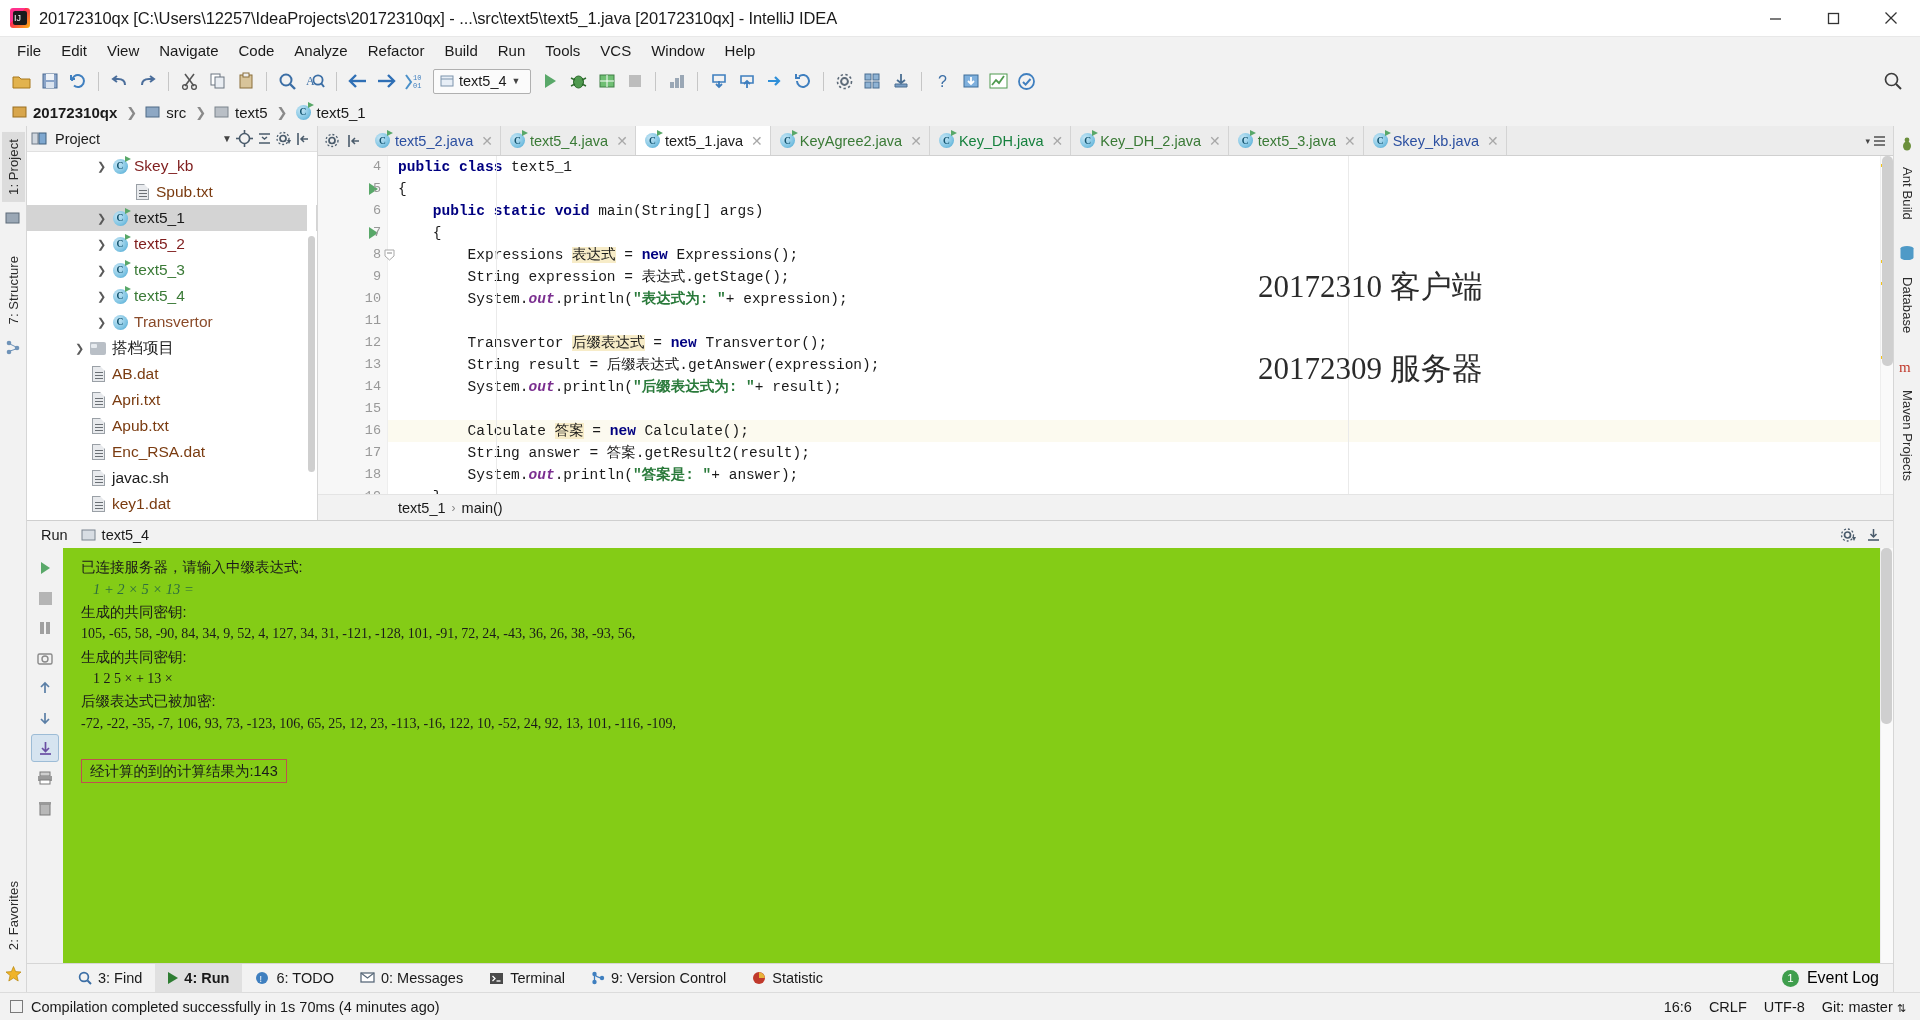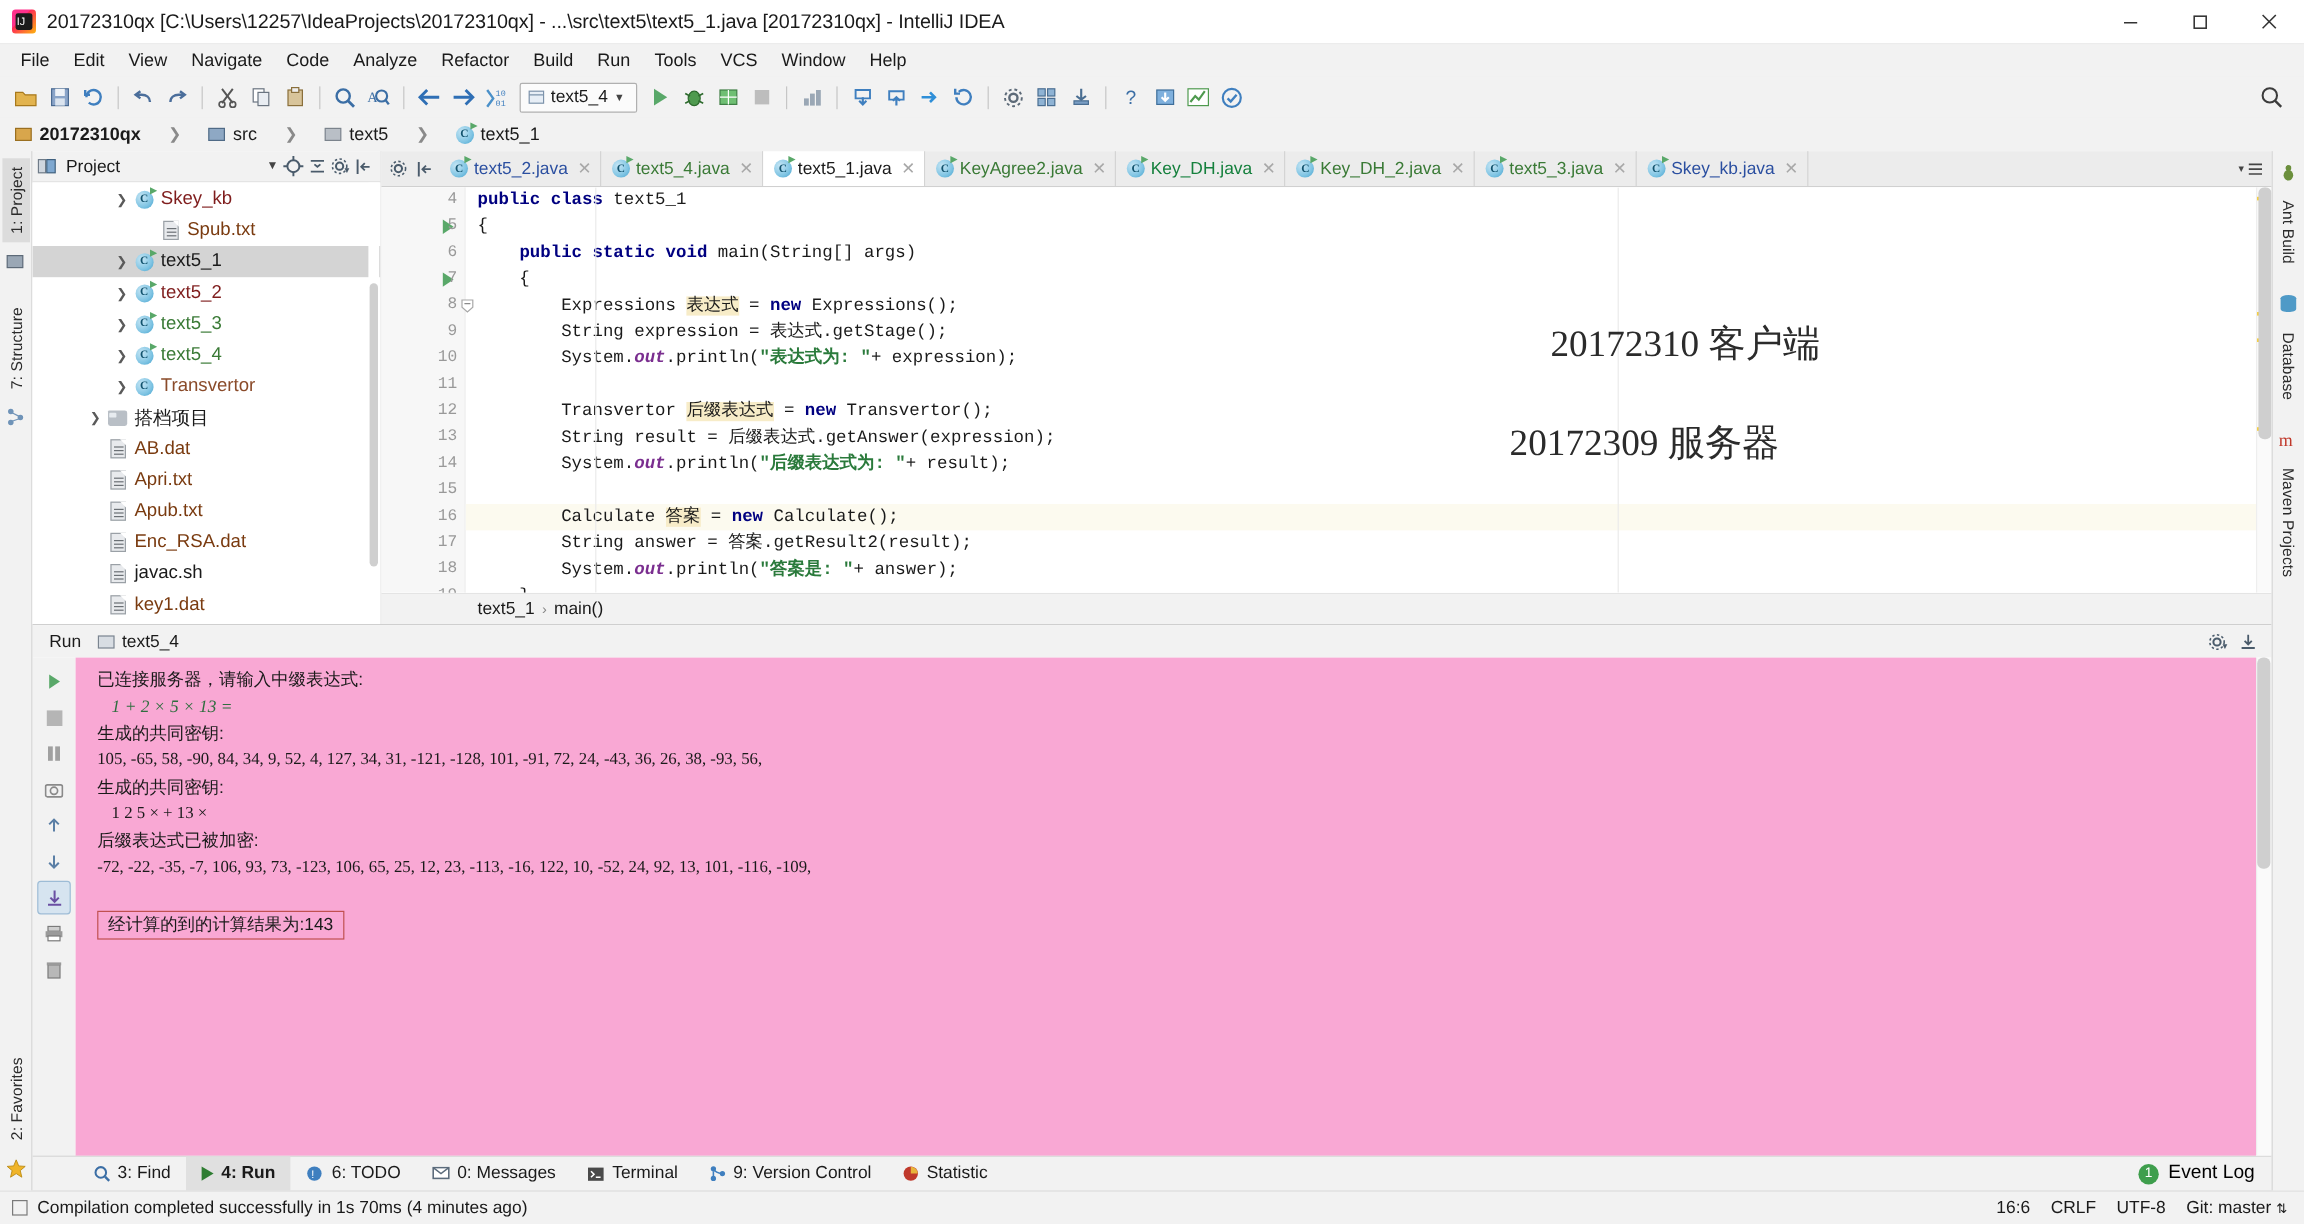--- a/index.html
+++ b/index.html
@@ -49,21 +49,21 @@
   .tb-btn { width: 27px; height: 27px; display: flex; align-items: center; justify-content: center; border-radius: 3px; }
   .tb-sep { width: 1px; height: 19px; background: #c6c6c6; margin: 0 6px; }
   .runcfg {
     height: 25px; min-width: 98px; border: 1px solid #b0b0b0; background: #fbfbfb;
     display: flex; align-items: center; gap: 5px; padding: 0 6px; border-radius: 2px; margin: 0 5px;
   }
   .runcfg .lbl { font-size: 14.5px; color: #1a1a1a; }
   .search-right { margin-left: auto; margin-right: 14px; }
 
   
-  .navbar { height: 28px; background: #f2f2f2; display: flex; align-items: center; padding-left: 10px; flex: none; gap: 18px; }
+  .navbar { height: 28px; background: #f2f2f2; display: flex; align-items: center; padding-left: 10px; flex: none; gap: 4px; }
   .crumb { display: flex; align-items: center; gap: 6px; padding: 0 3px 0 2px; font-size: 15px; color: #1a1a1a; }
   .crumb.bold { font-weight: bold; }
   .crumb-arrow { color: #8a8a8a; font-size: 13px; margin: 0 2px; }
 
   
   .body { flex: 1 1 auto; display: flex; min-height: 0; }
   .leftrail, .rightrail {
     width: 27px; background: #f2f2f2; flex: none; display: flex; flex-direction: column;
     align-items: center; border-right: 1px solid #d6d6d6; position: relative;
   }
@@ -143,21 +143,21 @@
   
   .runwin { flex: 1 1 auto; display: flex; flex-direction: column; min-height: 0; background: #fff; border-top: 1px solid #cfcfcf;}
   .runhdr { height: 27px; background: #f2f2f2; display: flex; align-items: center; padding-left: 14px; gap: 7px; flex: none; }
   .runhdr .rtitle { font-size: 14.5px; color: #1a1a1a; }
   .runhdr .rtab { font-size: 14.5px; color: #1a1a1a; display:flex; align-items:center; gap:6px; margin-left: 6px;}
   .runhdr-right { margin-left: auto; display: flex; align-items: center; gap: 9px; padding-right: 12px;}
   .runbody { flex: 1 1 auto; display: flex; min-height: 0; }
   .runtools { width: 36px; flex: none; background: #f2f2f2; display: flex; flex-direction: column; align-items: center; padding-top: 6px; gap: 2px;}
   .rt-btn { width: 28px; height: 28px; display: flex; align-items: center; justify-content: center; border-radius: 3px;}
   .rt-btn.on { background: #d6e4f0; border: 1px solid #9dbcd6; }
-  .console { flex: 1 1 auto; background: #f9a8d4; position: relative; overflow: hidden; padding: 8px 0 0 18px;}
+  .console { flex: 1 1 auto; background: #84cc16; position: relative; overflow: hidden; padding: 8px 0 0 18px;}
   .coline { height: 22.4px; line-height: 22.4px; font-size: 14.5px; color: #1a1a1a; white-space: pre; font-family: "Liberation Sans","DejaVu Sans", sans-serif;}
   .coline.mono { font-family: "Liberation Serif","DejaVu Serif", serif; font-size: 14px;}
   .coline.inputline { font-style: italic; color: #2f6e3f; font-family: "Liberation Serif","DejaVu Serif", serif; padding-left: 12px; }
   .coline.boxed { display: inline-block; border: 1.5px solid #c05050; padding: 0 8px; height: 24px; line-height: 22px; margin-top: 24px;}
   .consoleright { width: 13px; flex: none; background: #fafafa; border-left: 1px solid #eee; position: relative;}
 
   
   .btabs { height: 29px; background: #f2f2f2; display: flex; align-items: center; padding-left: 38px; gap: 0px; flex: none; border-top: 1px solid #d6d6d6;}
   .btab { display: flex; align-items: center; gap: 6px; padding: 0 13px; font-size: 14.5px; color: #1a1a1a; height: 29px;}
   .btab.active { background: #e0e0e0; }
@@ -746,21 +746,21 @@
                   <div class="cline">        Transvertor <span class="var-hl">后缀表达式</span> = <span class="kw">new</span> Transvertor();</div>
                   <div class="cline">        String result = 后缀表达式.getAnswer(expression);</div>
                   <div class="cline">        System.<span class="fld">out</span>.println(<span class="str">"后缀表达式为: "</span>+ result);</div>
                   <div class="cline"></div>
                   <div class="cline hl">        Calculate <span class="var-hl">答案</span> = <span class="kw">new</span> Calculate();</div>
                   <div class="cline">        String answer = 答案.getResult2(result);</div>
                   <div class="cline">        System.<span class="fld">out</span>.println(<span class="str">"答案是: "</span>+ answer);</div>
                   <div class="cline">    }</div>
                 </div>
               <div id="watermarks">
-                  <div class="watermark" style="left: 904px; top: 110px;">20172310 客户端</div>
+                  <div class="watermark" style="left: 870px; top: 110px;">20172310 客户端</div>
                   <div class="watermark" style="left: 870px; top: 192px;">20172309 服务器</div>
                 </div>
             </div>
             <div class="scroll-marks">
               <div class="smark" style="top:8px;background:#f5c518;"></div>
               <div class="smark" style="top:104px;background:#f5c518;"></div>
               <div class="smark" style="top:126px;background:#f5c518;"></div>
               <div class="smark" style="top:200px;background:#f5c518;"></div>
               <div class="vscroll" style="top:0;height:210px;"></div>
             </div>

